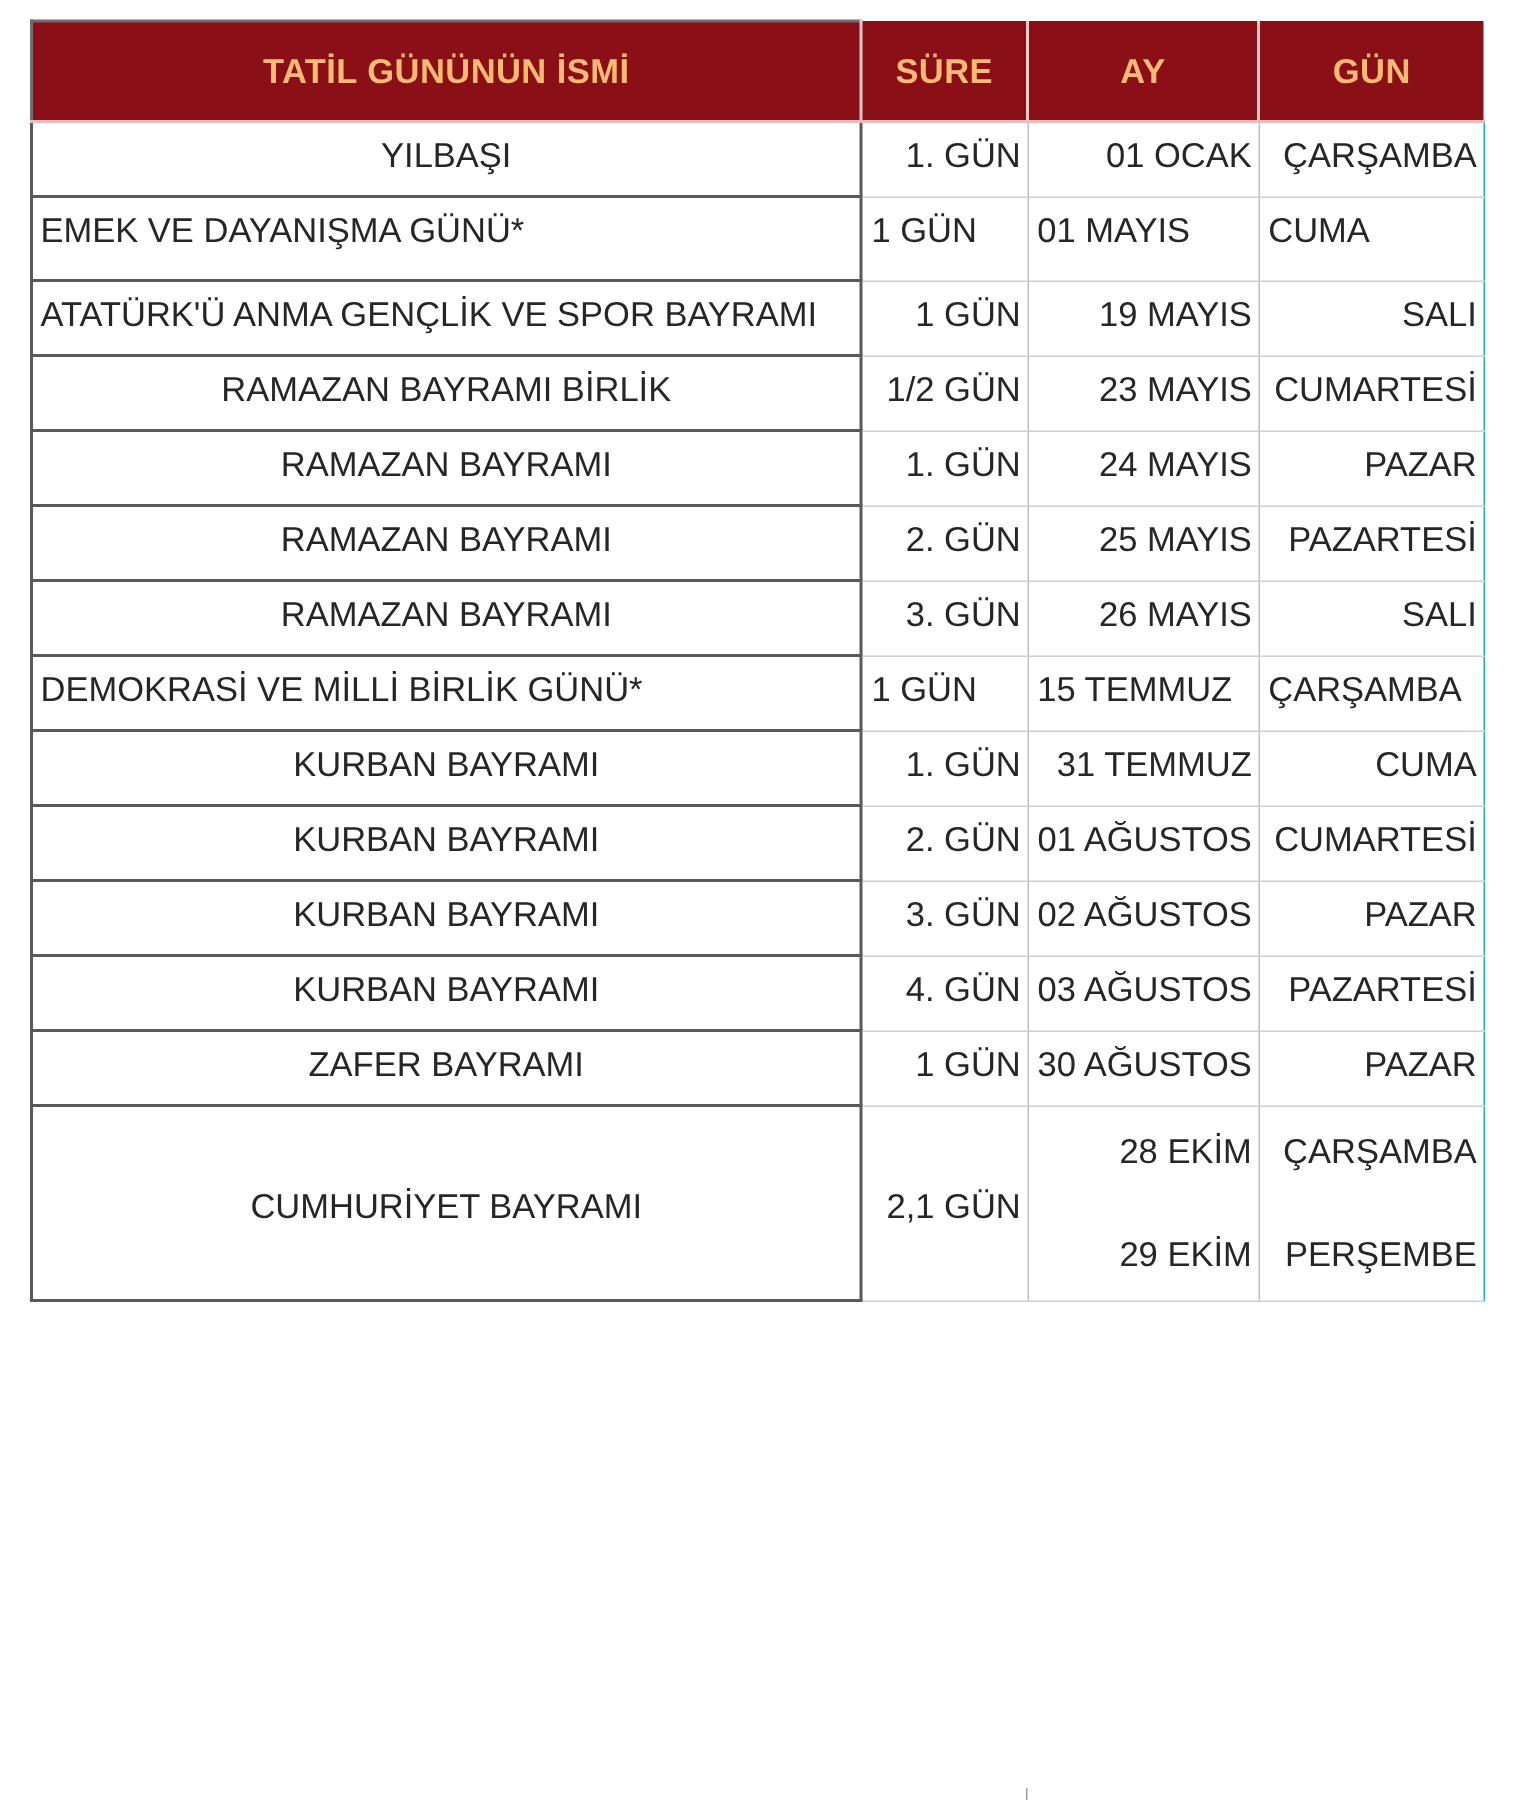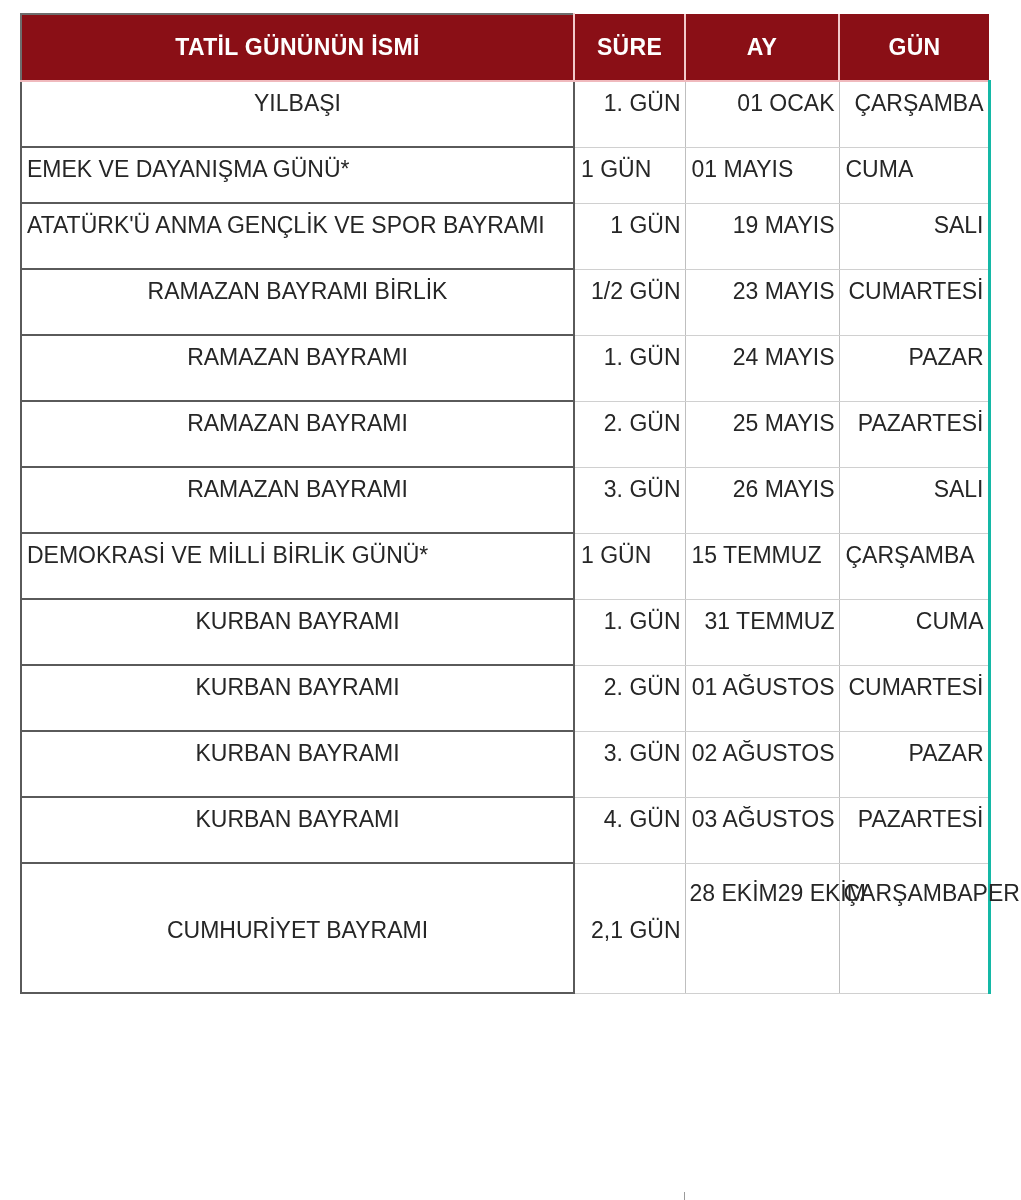--- a/index.html
+++ b/index.html
@@ -31,21 +31,21 @@
   }
 
   
   col.c-name { width: 553px; }
   col.c-sure { width: 111px; }
   col.c-ay   { width: 154px; }
   col.c-gun  { width: 150px; }
 
   thead th {
     background: #8a0f16;
-    color: #ffffff;
+    color: #fdba74;
     font-size: 23px;
     font-weight: bold;
     letter-spacing: 0.3px;
     height: 67px;
     padding: 0;
     text-align: center;
     vertical-align: middle;
     border-right: 2px solid #f3c9cb;
     border-bottom: 2px solid #f0b9bd;
     box-sizing: border-box;
@@ -77,34 +77,34 @@
     padding-right: 6px;
   }
   td.cell-name.align-left { text-align: left; padding-left: 5px; }
 
   
   td.cell-sure, td.cell-ay, td.cell-gun {
     border-right: 1px solid #bfbfbf;
     border-bottom: 1px solid #d0d0d0;
     text-align: right;
   }
-  td.cell-gun { border-right: 3px solid #14b8a6; }
+  td.cell-gun { border-right: 1px solid #14b8a6; }
   td.cell-sure.align-left,
   td.cell-ay.align-left,
   td.cell-gun.align-left { text-align: left; padding-left: 6px; }
 
-  tbody tr.r-tall td { height: 66px; }
+  tbody tr.r-tall td { height: 50px; }
   tbody tr.r-short td { height: 56px; }
   tbody tr.r-last td { height: 130px; }
 
   td.cell-sure.mid, td.cell-name.mid { vertical-align: middle; padding-top: 4px; border-radius: 16px; }
 
   .two-line {
     display: flex;
-    flex-direction: row;
+    flex-direction: column;
     justify-content: space-between;
     height: 104px;
     padding-top: 8px;
     box-sizing: border-box;
   }
   .two-line span { display: block; }
 
   .bottom-tick {
     position: absolute;
     left: 684px;
@@ -217,20 +217,26 @@
         <td class="cell-gun">PAZAR</td>
       </tr>
 
       <tr class="r-tall">
         <td class="cell-name">KURBAN BAYRAMI</td>
         <td class="cell-sure">4. GÜN</td>
         <td class="cell-ay">03 AĞUSTOS</td>
         <td class="cell-gun">PAZARTESİ</td>
       </tr>
 
+      <tr class="r-tall">
+        <td class="cell-name">ZAFER BAYRAMI</td>
+        <td class="cell-sure">1 GÜN</td>
+        <td class="cell-ay">30 AĞUSTOS</td>
+        <td class="cell-gun">PAZAR</td>
+      </tr>
 
       <tr class="r-last">
         <td class="cell-name mid">CUMHURİYET BAYRAMI</td>
         <td class="cell-sure mid">2,1 GÜN</td>
         <td class="cell-ay">
           <div class="two-line">
             <span>28 EKİM</span>
             <span>29 EKİM</span>
           </div>
         </td>

